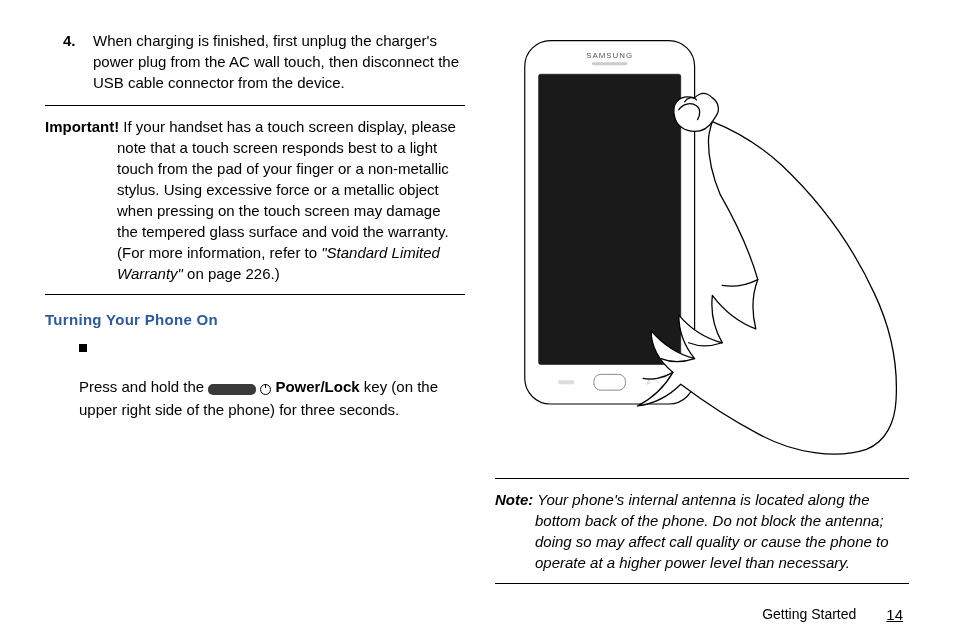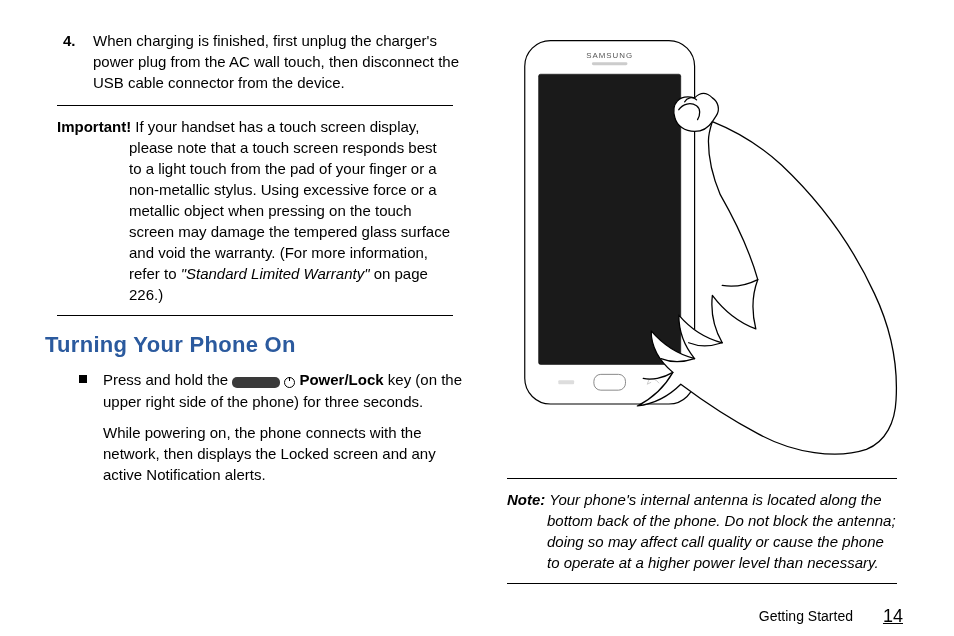--- a/index.html
+++ b/index.html
@@ -45,50 +45,51 @@
     width: 30px;
     flex-shrink: 0;
   }
   .step-text {
     flex: 1;
   }
   .important-block, .note-block {
     border-top: 1px solid #000;
     border-bottom: 1px solid #000;
     padding: 10px 0;
-    margin: 8px 12px;
+    margin: 8px 0;
   }
   .note-block {
     border-top: 1px solid #000;
     font-style: italic;
   }
   .label {
     font-weight: bold;
   }
   .hang {
     padding-left: 72px;
     text-indent: -72px;
   }
   .hang-note {
     padding-left: 40px;
     text-indent: -40px;
   }
   .heading {
     font-family: Arial, Helvetica, sans-serif;
     font-weight: 900;
-    font-size: 22px;
+    font-size: 15px;
     color: #2b5a9e;
     margin: 14px 0 8px 0;
     letter-spacing: 0.3px;
   }
   .bullet {
     display: flex;
     padding-left: 34px;
-    gap: 16px;
+    gap: 24px;
     margin-bottom: 8px;
+    flex-direction: column;
   }
   .bullet-marker {
     width: 8px;
     height: 8px;
     background: #000;
     margin-top: 6px;
     flex-shrink: 0;
   }
   .italic {
     font-style: italic;
@@ -99,21 +100,21 @@
   .footer {
     display: flex;
     justify-content: flex-end;
     align-items: center;
     gap: 30px;
     font-size: 14px;
     padding-top: 12px;
     padding-right: 6px;
   }
   .page-num {
-    font-size: 18px;
+    font-size: 15px;
     text-decoration: underline;
   }
   .phone-figure {
     display: flex;
     justify-content: center;
     align-items: flex-end;
     padding: 0 0 10px 0;
   }
   .phone-svg {
     width: 395px;
@@ -172,21 +173,20 @@
 
       <div class="heading">Turning Your Phone On</div>
 
       <div class="bullet">
         <span class="bullet-marker"></span>
         <div>
           <div>
             <span>Press and hold the </span><span class="key-icon"><span class="bar"></span><span class="circ"></span></span>
             <span class="bold">Power/Lock</span><span> key (on the upper right side of the phone) for three seconds.</span>
           </div>
-          <div style="margin-top:10px;">While powering on, the phone connects with the network, then displays the Locked screen and any active Notification alerts.</div>
         </div>
       </div>
 
     </div>
 
     <div class="col col-right">
 
       <div class="phone-figure">
         <svg class="phone-svg" viewBox="0 0 400 430">
 

